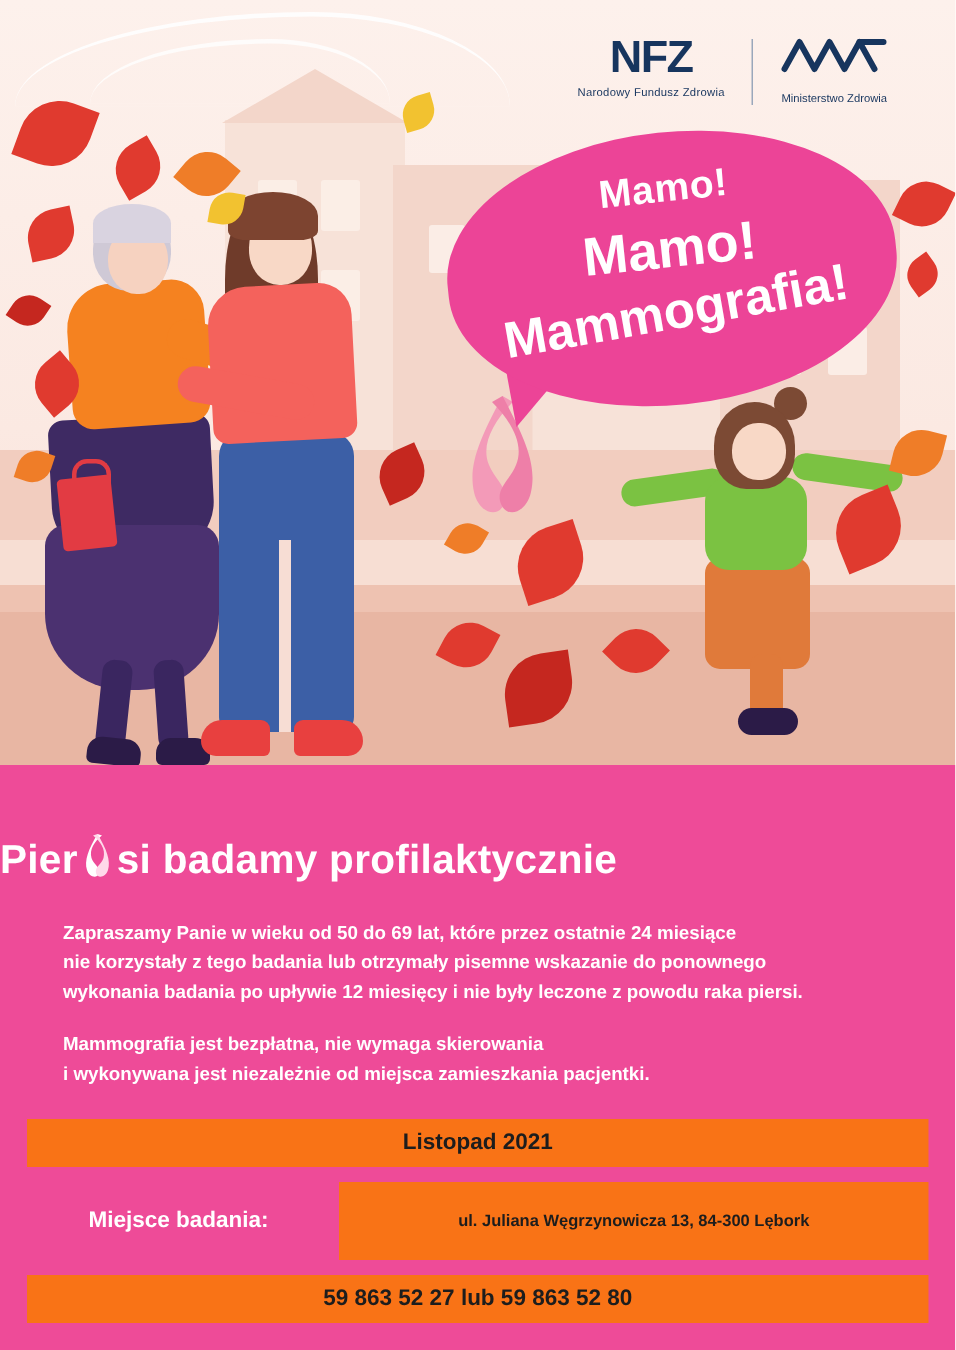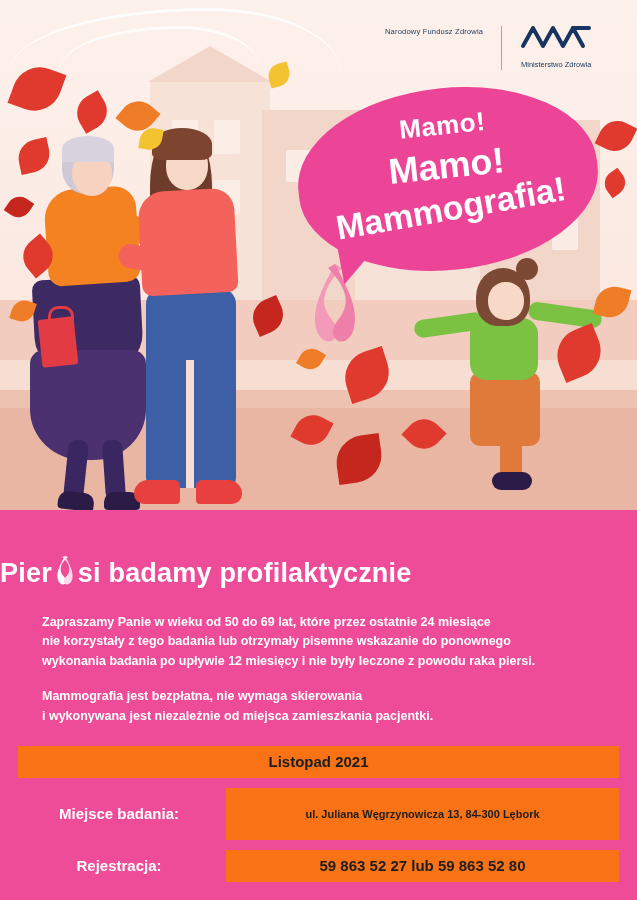--- a/index.html
+++ b/index.html
@@ -395,20 +395,21 @@
     <div class="bubble"></div>
     <div class="bubble-text">
       <div class="bub-l1">Mamo!</div>
       <div class="bub-l2">Mamo!</div>
       <div class="bub-l3">Mammografia!</div>
     </div>
   </div>
 
   <div class="logos">
     <div class="logo-block">
+      <div class="nfz-mark">NFZ</div>
       <div class="nfz-sub">Narodowy Fundusz Zdrowia</div>
     </div>
     <div class="logo-divider"></div>
     <div class="logo-block">
       <svg width="72" height="26" viewBox="0 0 72 26">
         <path d="M3 22 L13 4 L23 22 L33 4 L43 22 L53 4 L63 22" fill="none" stroke="#17355e" stroke-width="4" stroke-linecap="round" stroke-linejoin="round"></path>
         <path d="M53 4 L69 4" fill="none" stroke="#17355e" stroke-width="4" stroke-linecap="round"></path>
       </svg>
       <div class="mz-sub">Ministerstwo Zdrowia</div>
     </div>
@@ -436,19 +437,18 @@
 
     <div class="rows">
       <div class="row">
         <div class="row-value v-date">Listopad 2021</div>
       </div>
       <div class="row">
         <div class="row-label">Miejsce badania:</div>
         <div class="row-value v-place">ul. Juliana Węgrzynowicza 13, 84-300 Lębork</div>
       </div>
       <div class="row">
-        <div class="row-label">Rejestracja:</div>
         <div class="row-value v-phone">59 863 52 27 lub 59 863 52 80</div>
       </div>
     </div>
 
   </div>
 </div>
 
 </body></html>

